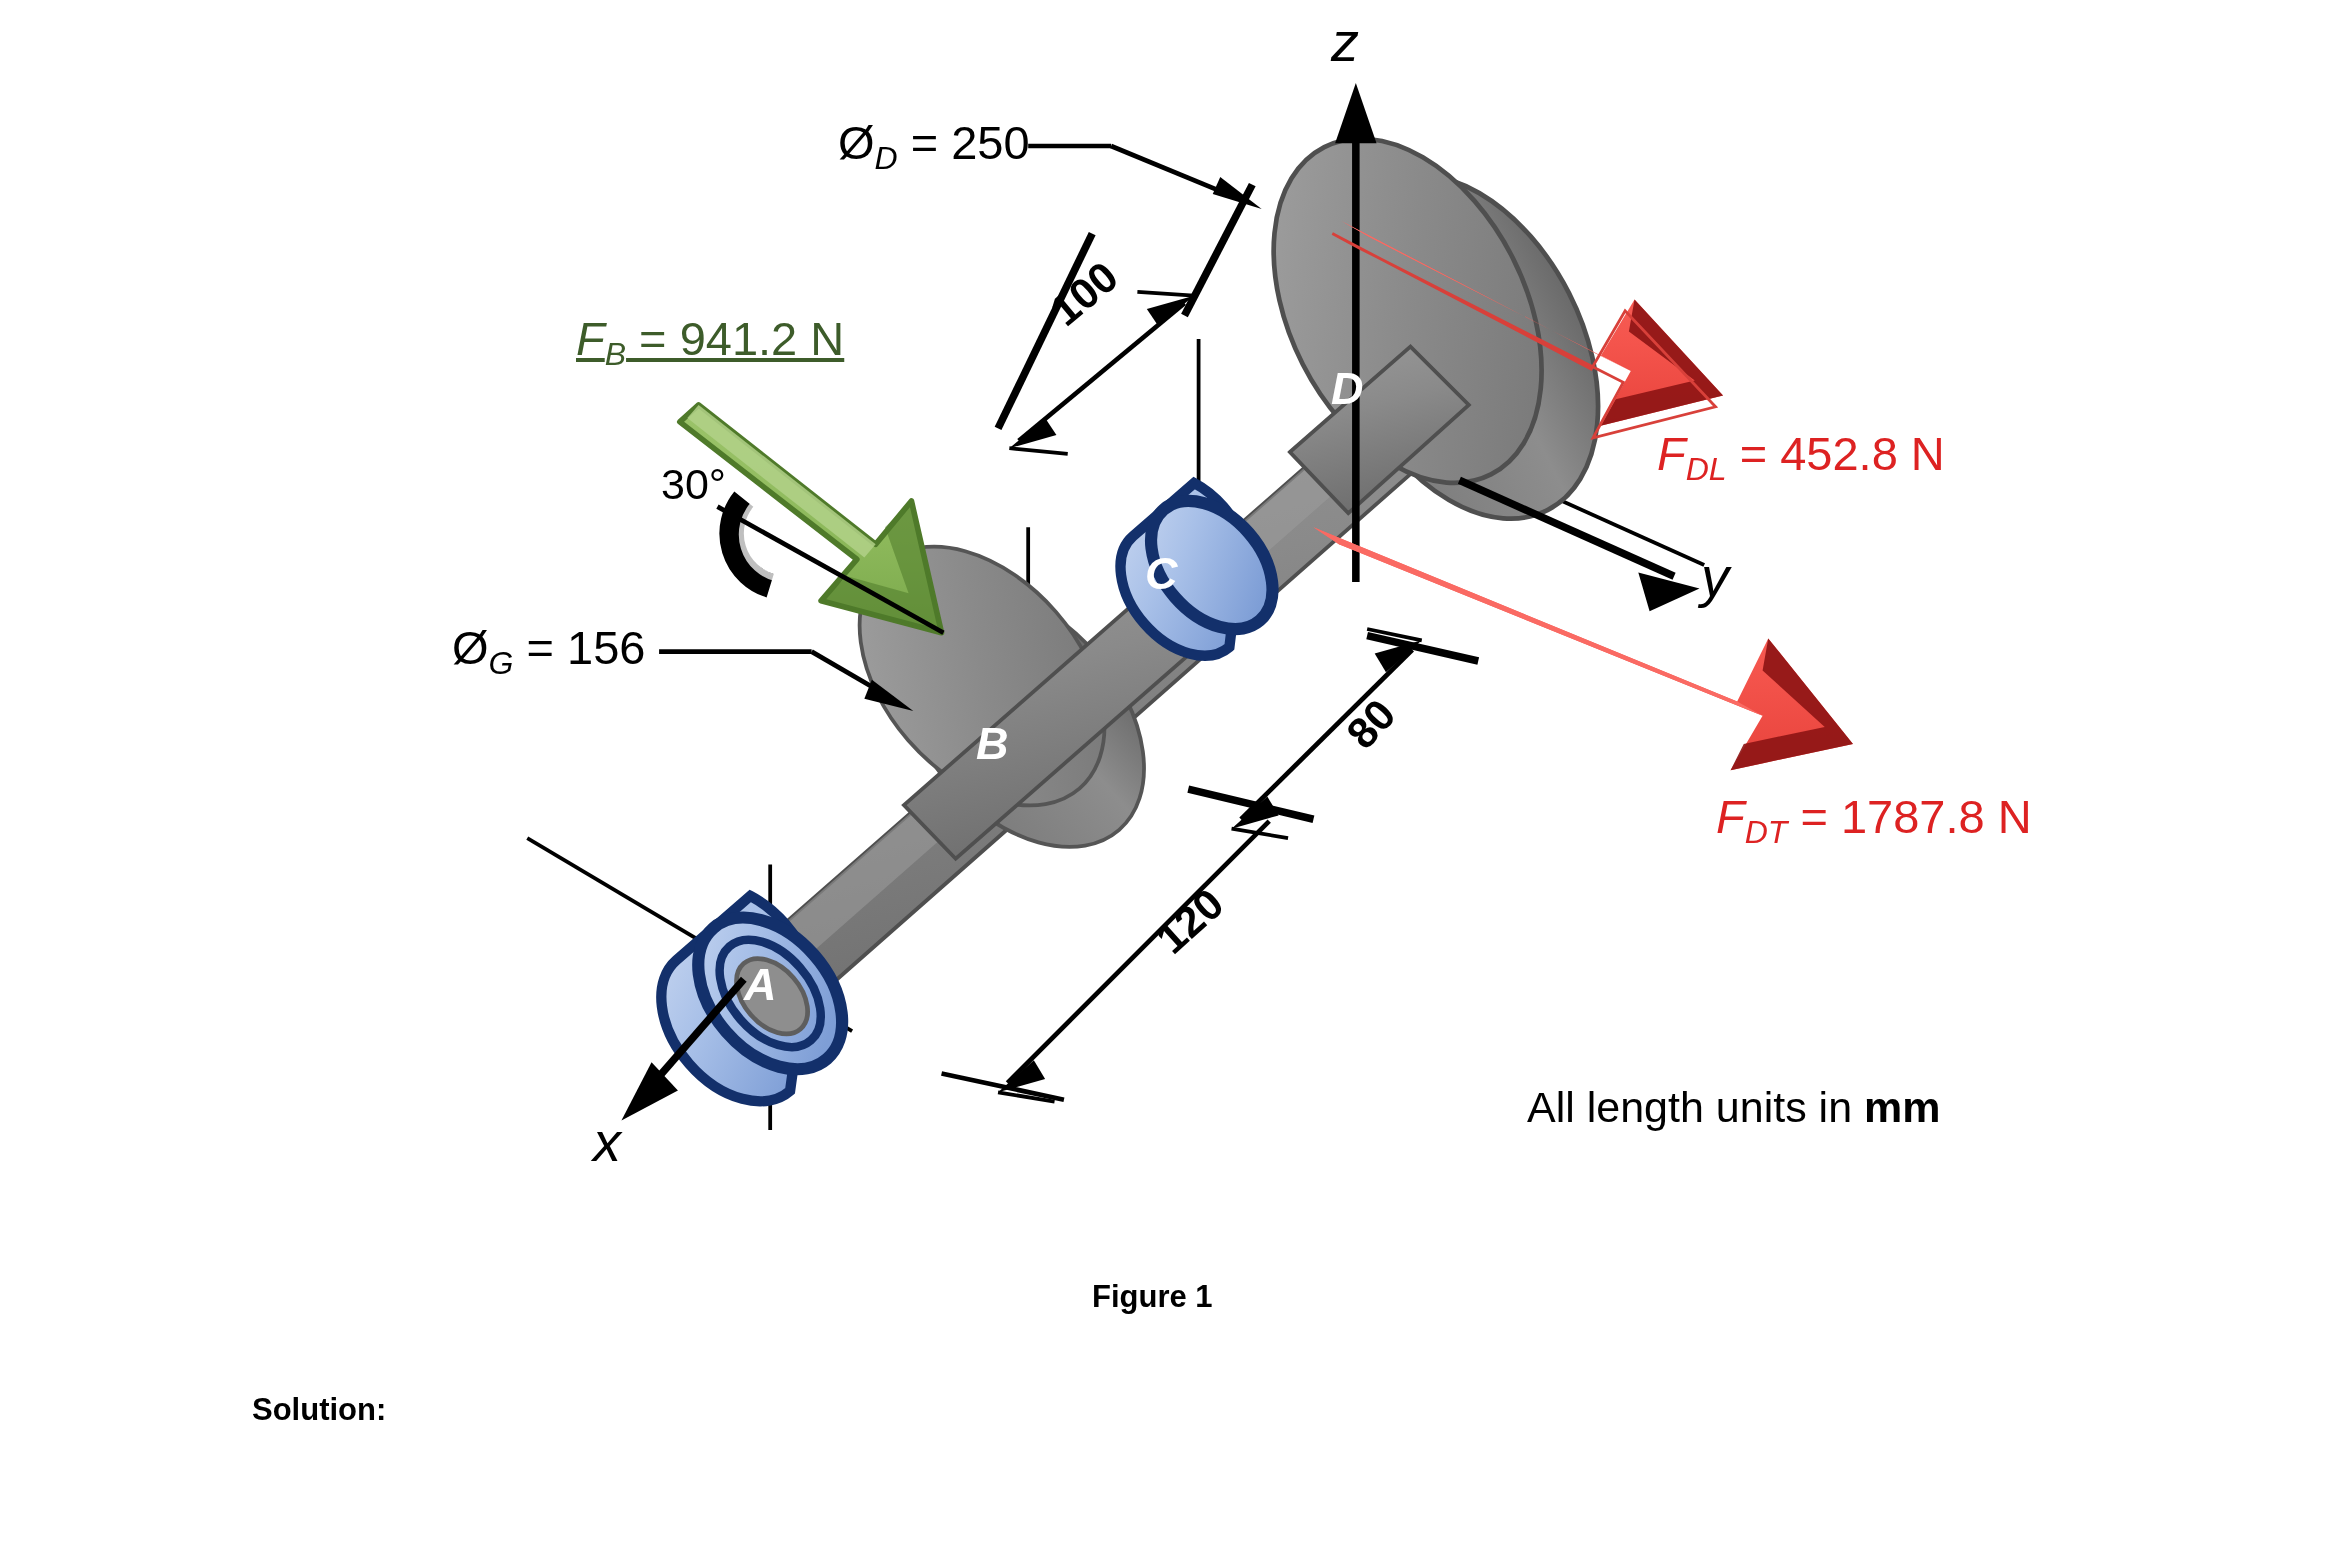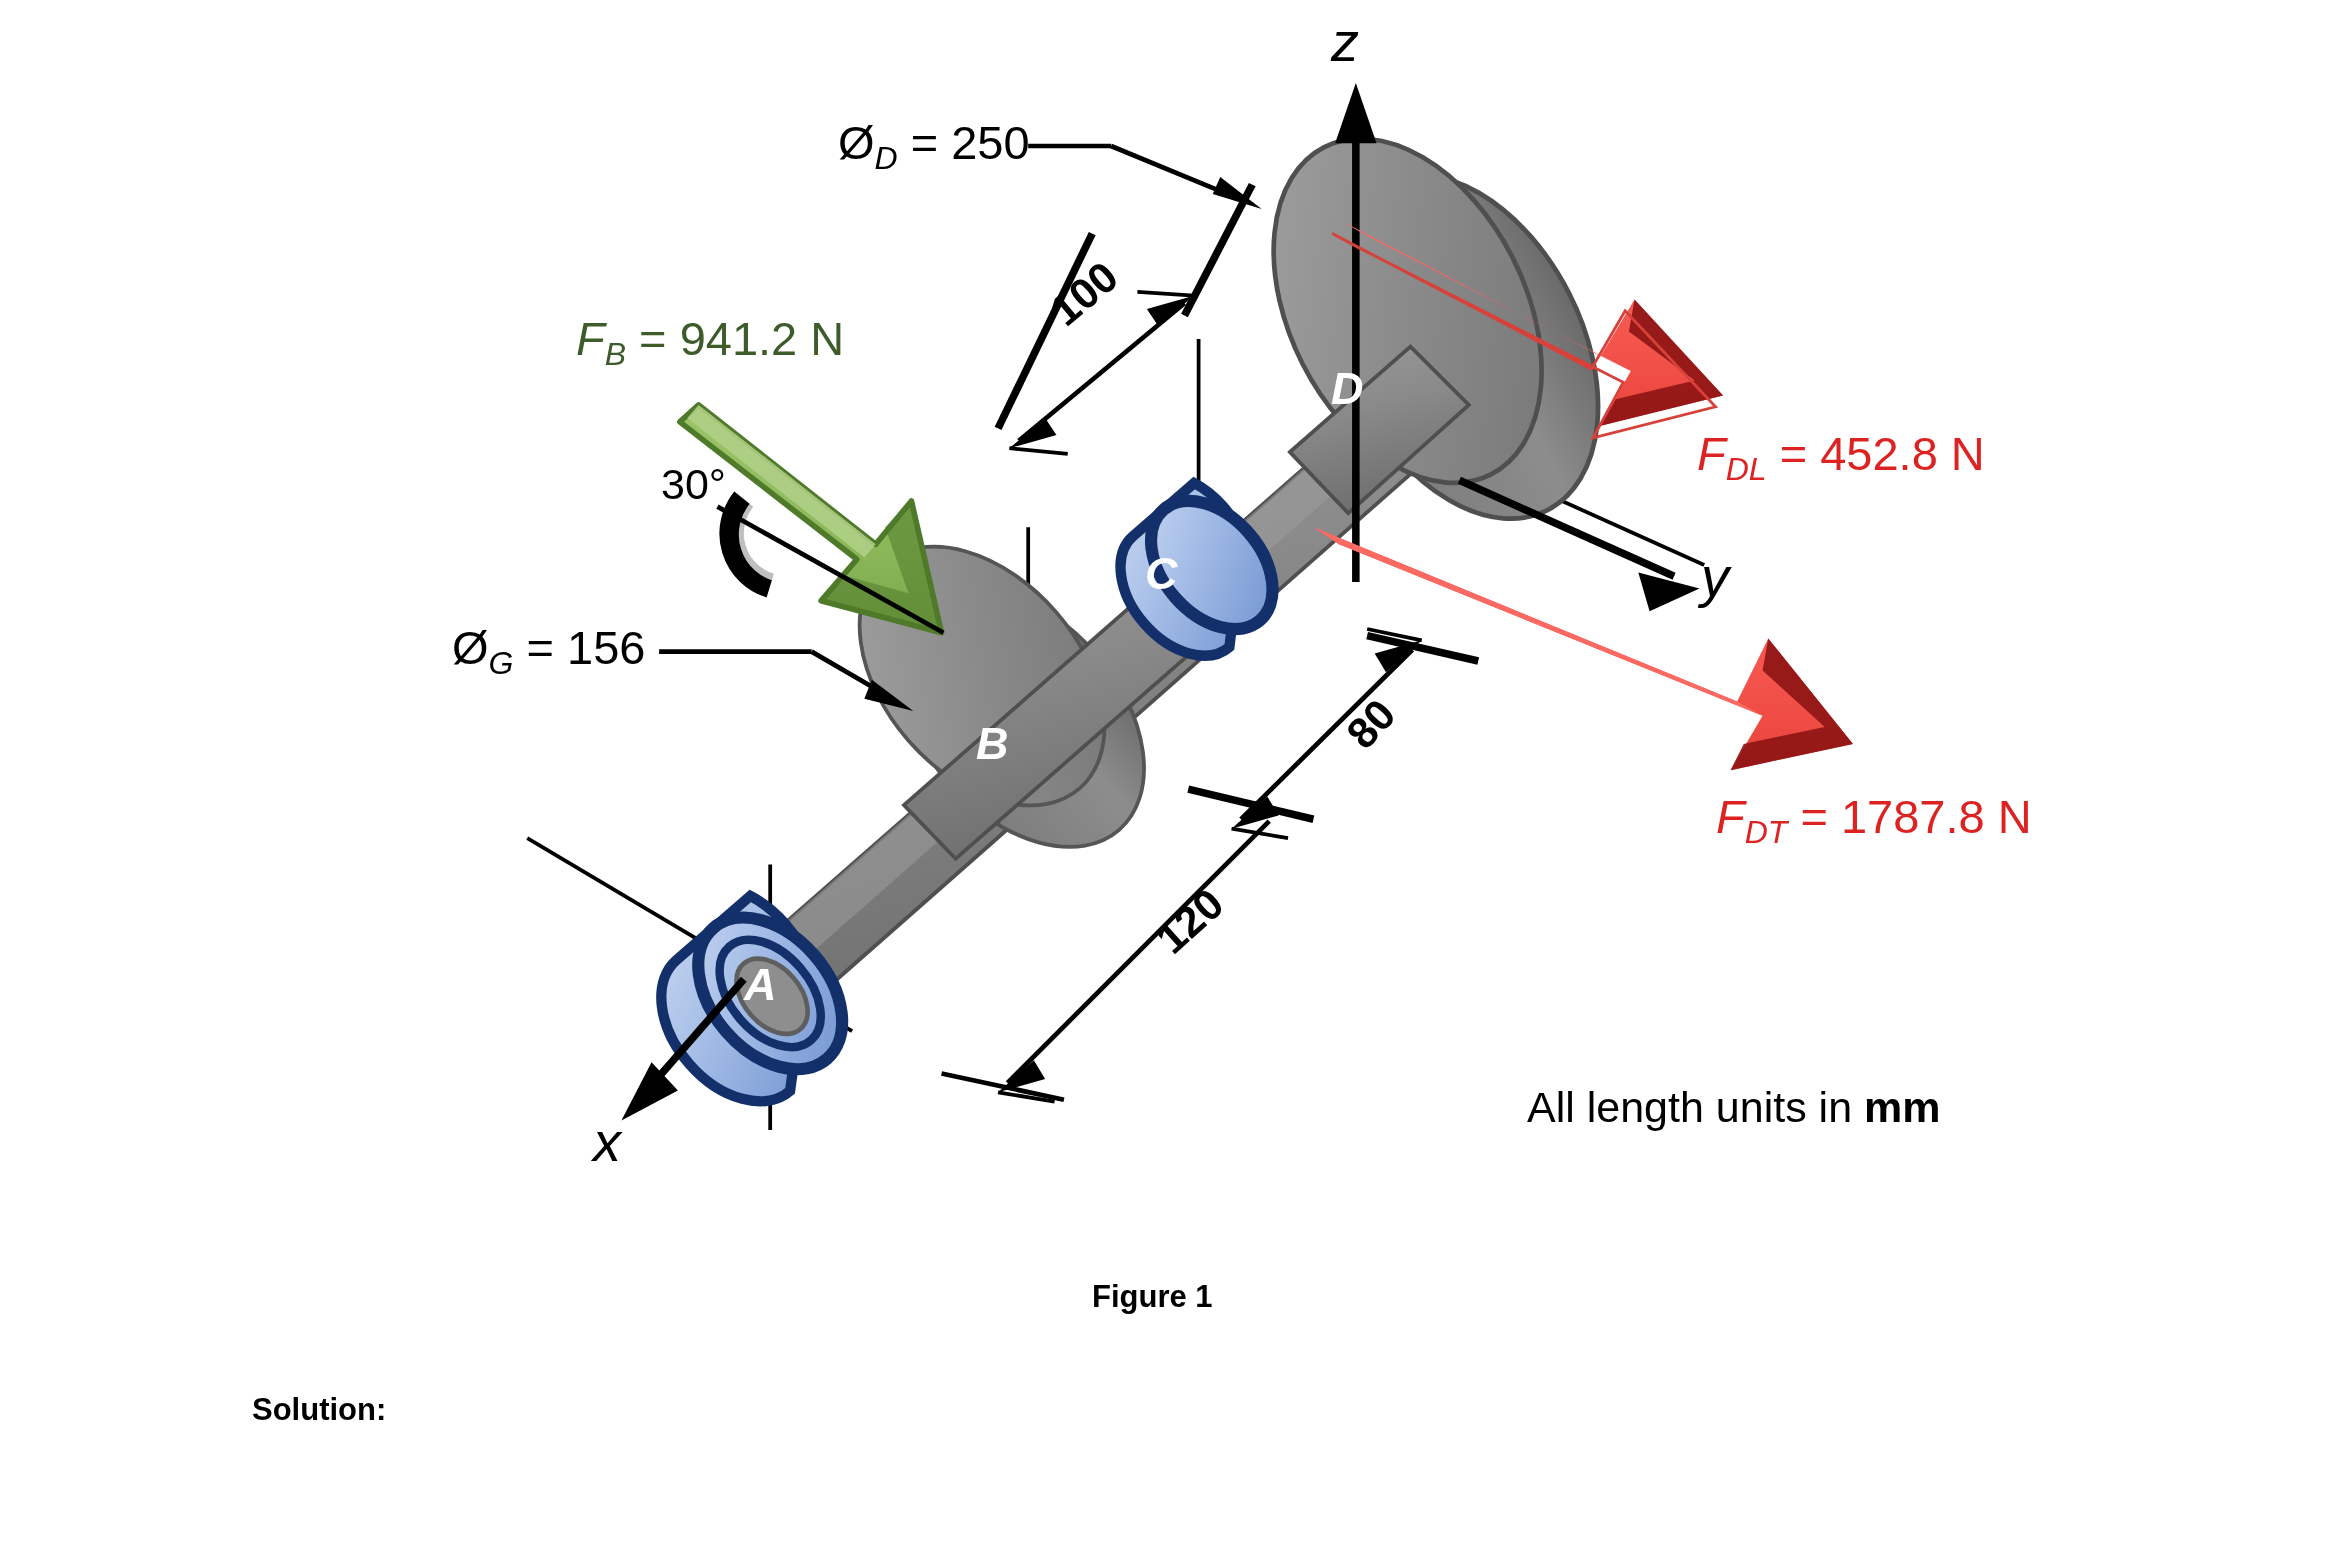--- a/index.html
+++ b/index.html
@@ -51,21 +51,21 @@
     font-weight: 400;
   }
   .lbl-force .v {
     font-style: italic;
   }
   .lbl-force .sub {
     font-size: 32px;
     font-style: italic;
     vertical-align: sub;
   }
-  .green { color: #3d5c2a; }
+  .green { color: #3d5c2a; text-decoration: underline; }
   .red   { color: #dd2222; }
   .lbl-angle {
     font-size: 43px;
   }
   .lbl-axis {
     font-size: 56px;
     font-style: italic;
     font-weight: 400;
   }
   .lbl-part {
@@ -272,21 +272,21 @@
   </div>
 
   <div class="txt lbl-phi" style="left:452px; top:620px;">
     <span>Ø</span><span class="sub">G</span><span> = 156</span>
   </div>
 
   <div class="txt lbl-force green" style="left:576px; top:311px;">
     <span class="v">F</span><span class="sub">B</span><span> = 941.2 N</span>
   </div>
 
-  <div class="txt lbl-force red" style="left:1657px; top:426px;margin-left:40px;">
+  <div class="txt lbl-force red" style="left:1657px; top:426px;">
     <span class="v">F</span><span class="sub">DL</span><span> = 452.8 N</span>
   </div>
 
   <div class="txt lbl-force red" style="left:1716px; top:789px;">
     <span class="v">F</span><span class="sub">DT</span><span> = 1787.8 N</span>
   </div>
 
   <div class="txt lbl-angle" style="left:661px; top:460px;">30°</div>
 
   <div class="txt lbl-dim" style="left:1041px; top:298px; transform: rotate(-40deg);">100</div>

